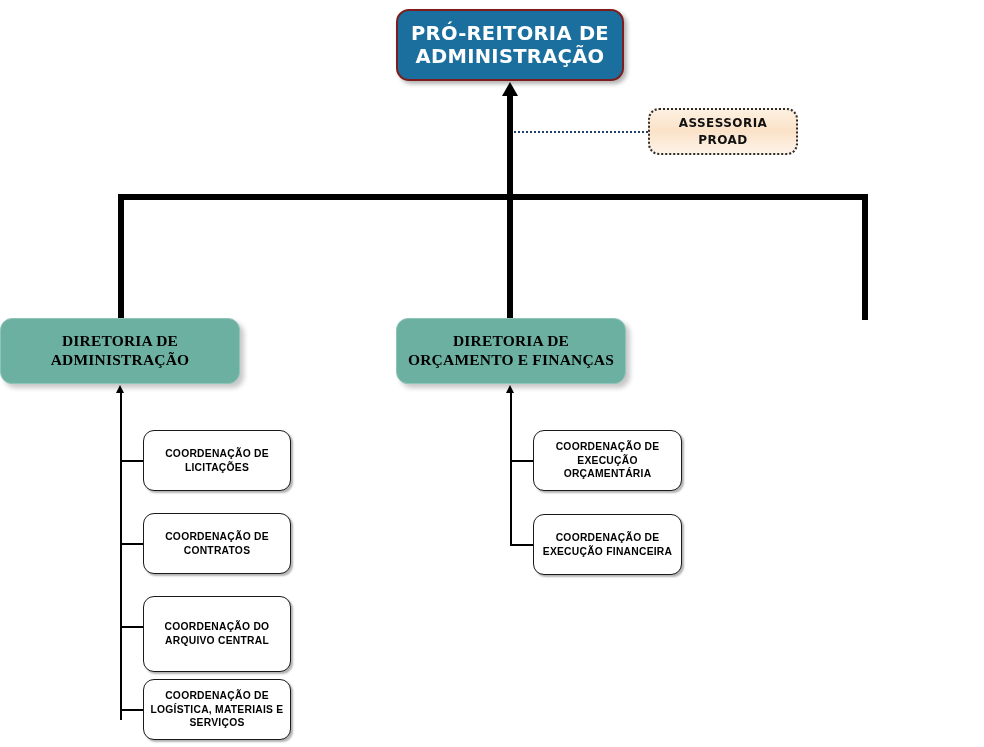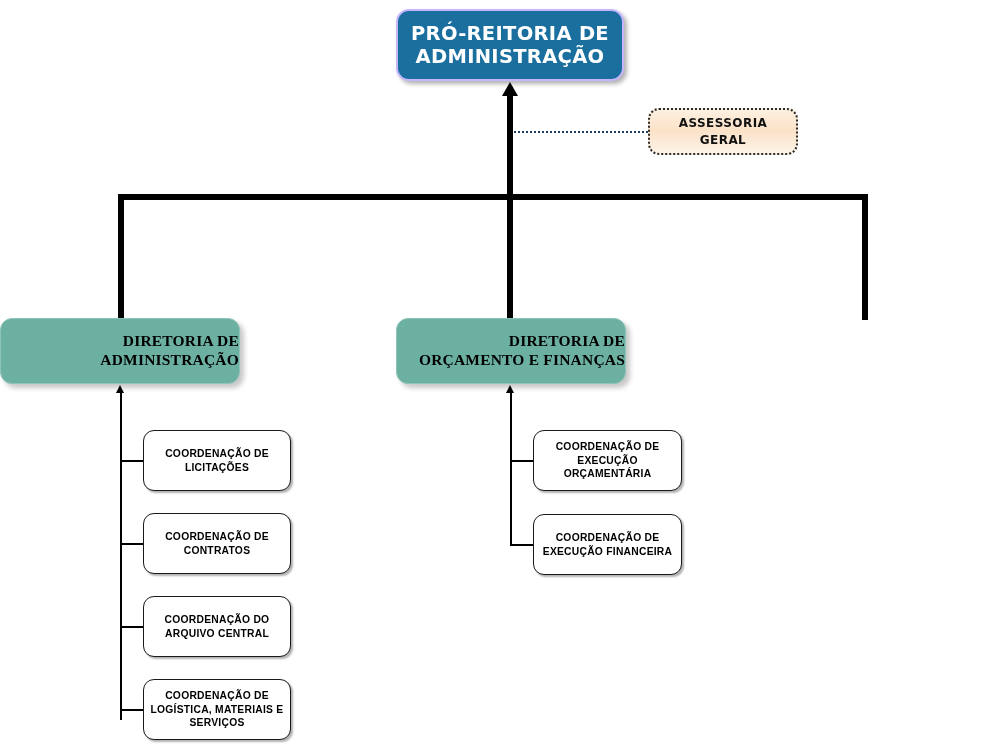--- a/index.html
+++ b/index.html
@@ -30,21 +30,21 @@
   }
   .node .lbl {
     display: block;
     width: 100%;
     white-space: pre-line;
   }
 
   
   .node-root {
     background: #1a6f9f;
-    border: 2px solid #c4b5fd;
+    border: 2px solid #7f1d1d;
     border-radius: 13px;
     color: #ffffff;
     font-weight: bold;
     font-size: 19.5px;
     line-height: 1.18;
     letter-spacing: .3px;
     font-family: "DejaVu Sans", sans-serif;
     box-shadow: 3px 3px 4px rgba(0,0,0,.30);
   }
 
@@ -66,21 +66,20 @@
     background: #6cb0a2;
     border: 1px solid #8fc4b8;
     border-radius: 12px;
     color: #000000;
     font-weight: bold;
     font-size: 15.5px;
     line-height: 1.22;
     letter-spacing: .2px;
     font-family: "Liberation Serif", serif;
     box-shadow: 4px 4px 5px rgba(0,0,0,.22);
-    text-align: right;
   }
 
   
   .node-leaf {
     background: #ffffff;
     border: 1.4px solid #1a1a1a;
     border-radius: 11px;
     color: #000000;
     font-weight: bold;
     font-size: 10.3px;
@@ -125,21 +124,21 @@
 
 <div id="chart">
 
   <div class="node node-root" style="left:396px; top:9px; width:228px; height:72px;">
     <span class="lbl">PRÓ-REITORIA DE
 ADMINISTRAÇÃO</span>
   </div>
 
   <div class="node node-advisory" style="left:648px; top:108px; width:150px; height:47px;">
     <span class="lbl">ASSESSORIA
-GERAL</span>
+PROAD</span>
   </div>
 
   <div class="conn-dotted" style="left:511px; top:131px; width:137px;"></div>
 
   <div class="arrow-up" style="left:502px; top:82px;"></div>
   <div class="conn conn-thick-v" style="left:507px; top:95px; height:103px;"></div>
 
   <div class="conn conn-thick-h" style="left:118px; top:194px; width:750px;"></div>
 
   <div class="conn conn-thick-v" style="left:118px; top:194px; height:126px;"></div>
@@ -168,21 +167,21 @@
   <div class="conn conn-thin-h" style="left:120px; top:709px; width:24px;"></div>
 
   <div class="node node-leaf" style="left:143px; top:430px; width:148px; height:61px;">
     <span class="lbl">COORDENAÇÃO DE
 LICITAÇÕES</span>
   </div>
   <div class="node node-leaf" style="left:143px; top:513px; width:148px; height:61px;">
     <span class="lbl">COORDENAÇÃO DE
 CONTRATOS</span>
   </div>
-  <div class="node node-leaf" style="left:143px; top:596px; width:148px; height:61px;">
+  <div class="node node-leaf" style="left:143px; top:596px; width:148px; height:76px;">
     <span class="lbl">COORDENAÇÃO DO
 ARQUIVO CENTRAL</span>
   </div>
   <div class="node node-leaf" style="left:143px; top:679px; width:148px; height:61px;">
     <span class="lbl">COORDENAÇÃO DE
 LOGÍSTICA, MATERIAIS E
 SERVIÇOS</span>
   </div>
 
   <div class="arrow-up small" style="left:506px; top:385px;"></div>

